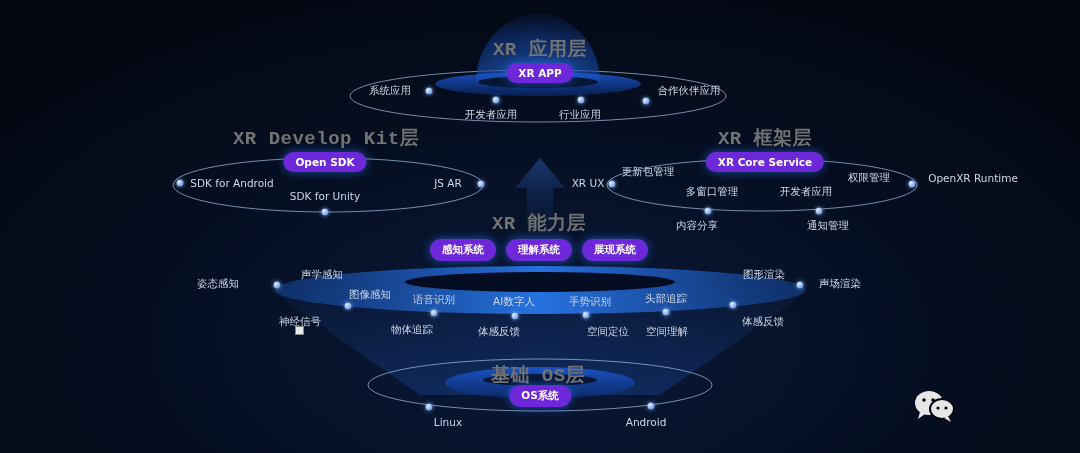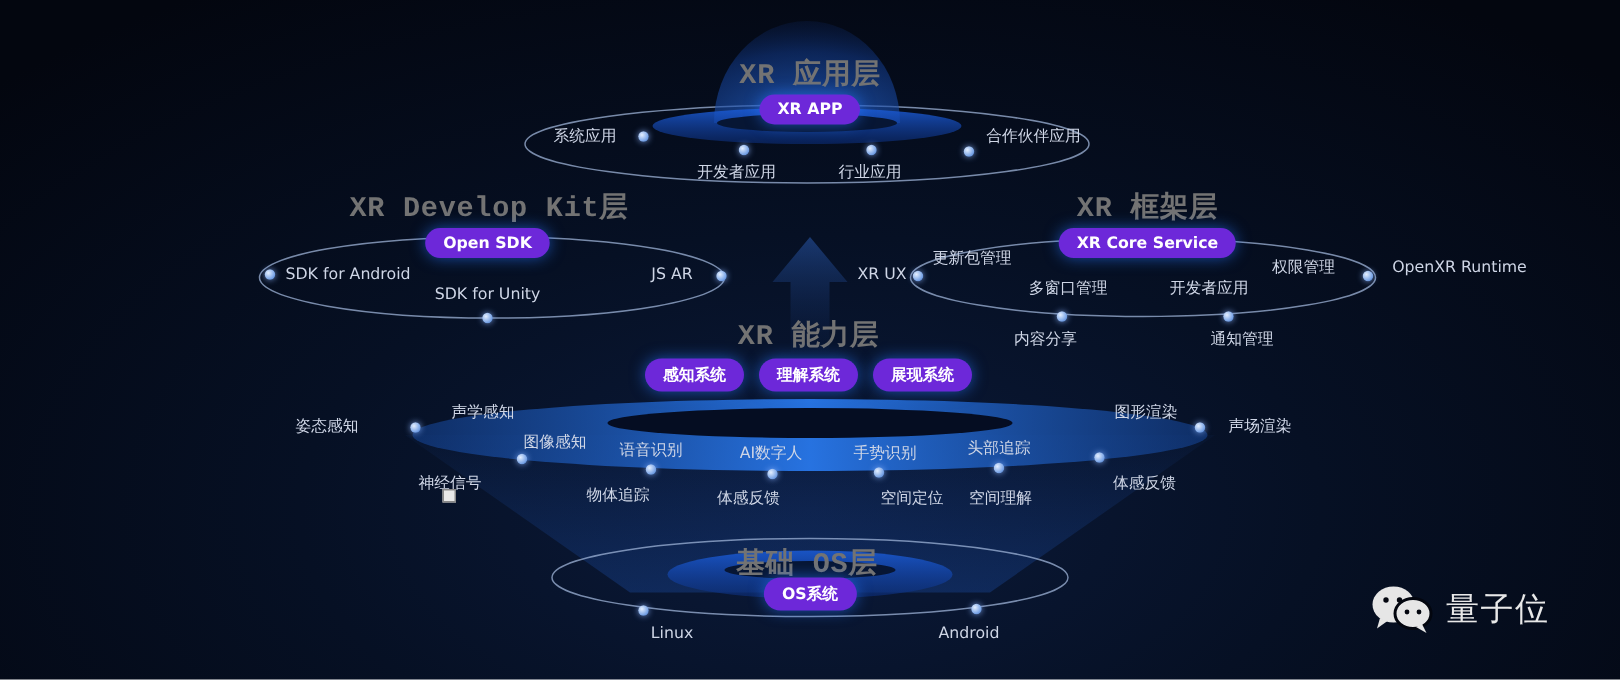--- a/index.html
+++ b/index.html
@@ -162,14 +162,13 @@
   <svg width="46" height="34" viewBox="0 0 46 34">
     <ellipse cx="17" cy="14" rx="14" ry="12" fill="#e6e6e6"></ellipse>
     <path d="M8 23 L6 30 L13 25 Z" fill="#e6e6e6"></path>
     <ellipse cx="30" cy="20" rx="12" ry="10" fill="#e6e6e6" stroke="#03060f" stroke-width="2"></ellipse>
     <path d="M36 27 L39 33 L32 29 Z" fill="#e6e6e6"></path>
     <circle cx="12" cy="11" r="1.8" fill="#03060f"></circle>
     <circle cx="21" cy="11" r="1.8" fill="#03060f"></circle>
     <circle cx="26" cy="19" r="1.6" fill="#03060f"></circle>
     <circle cx="34" cy="19" r="1.6" fill="#03060f"></circle>
   </svg>
-  <span class="wm-text">量子位</span>
 </div>
 
 </body></html>

